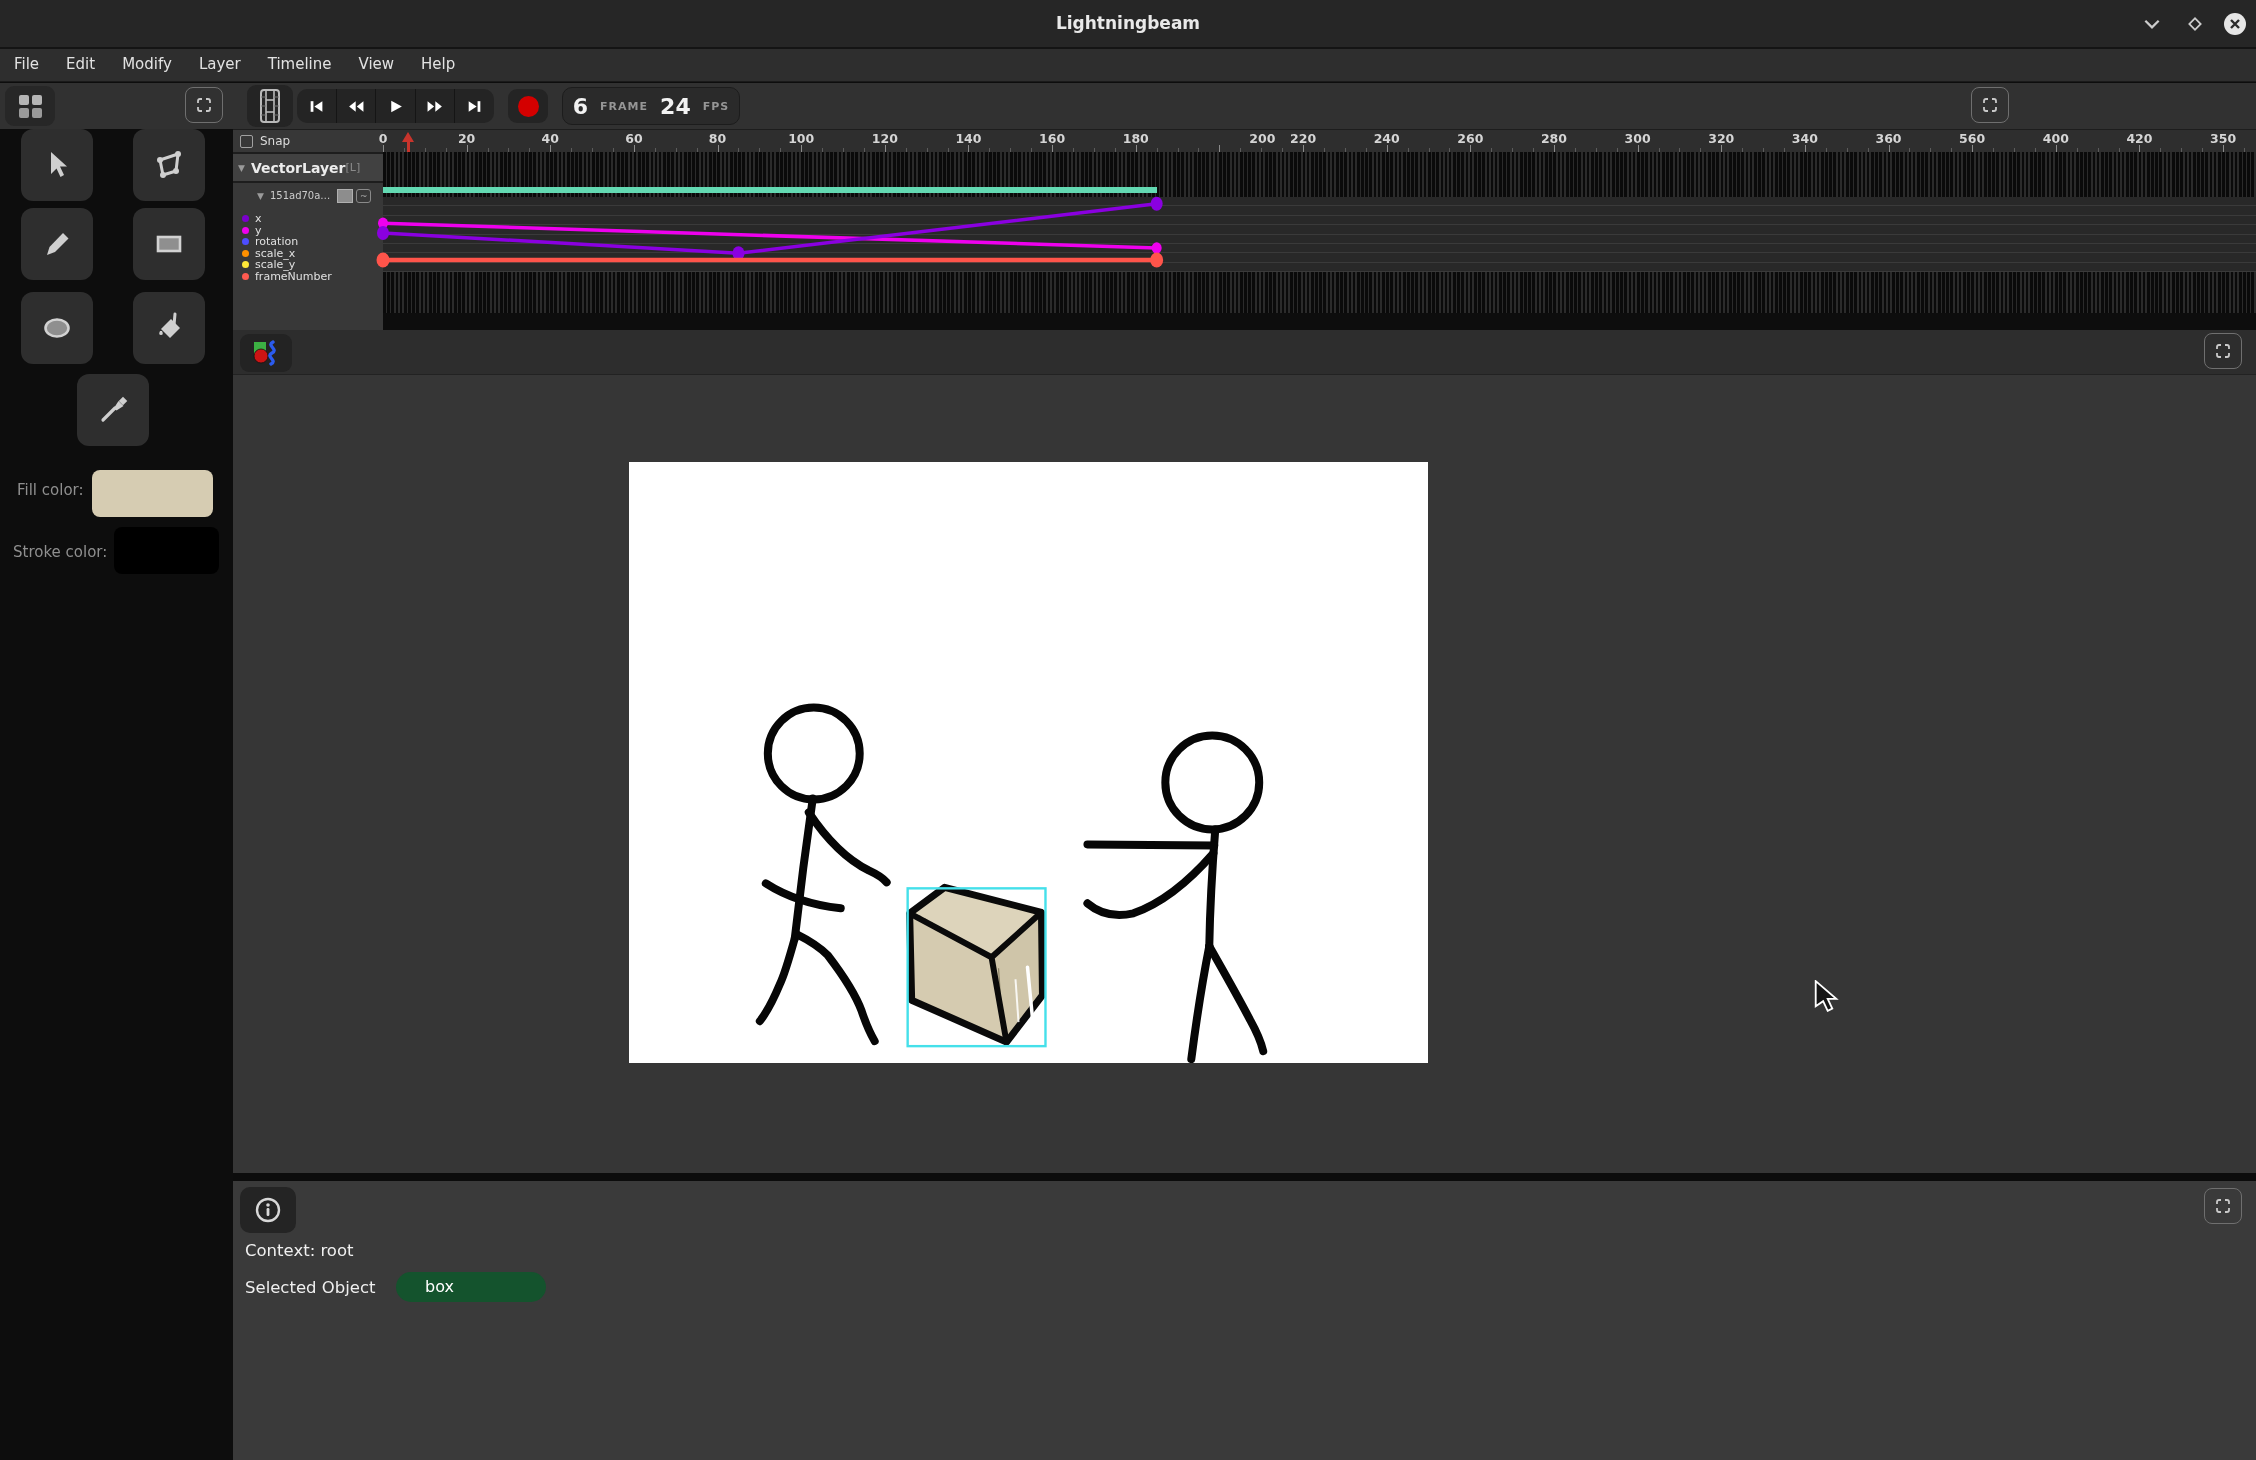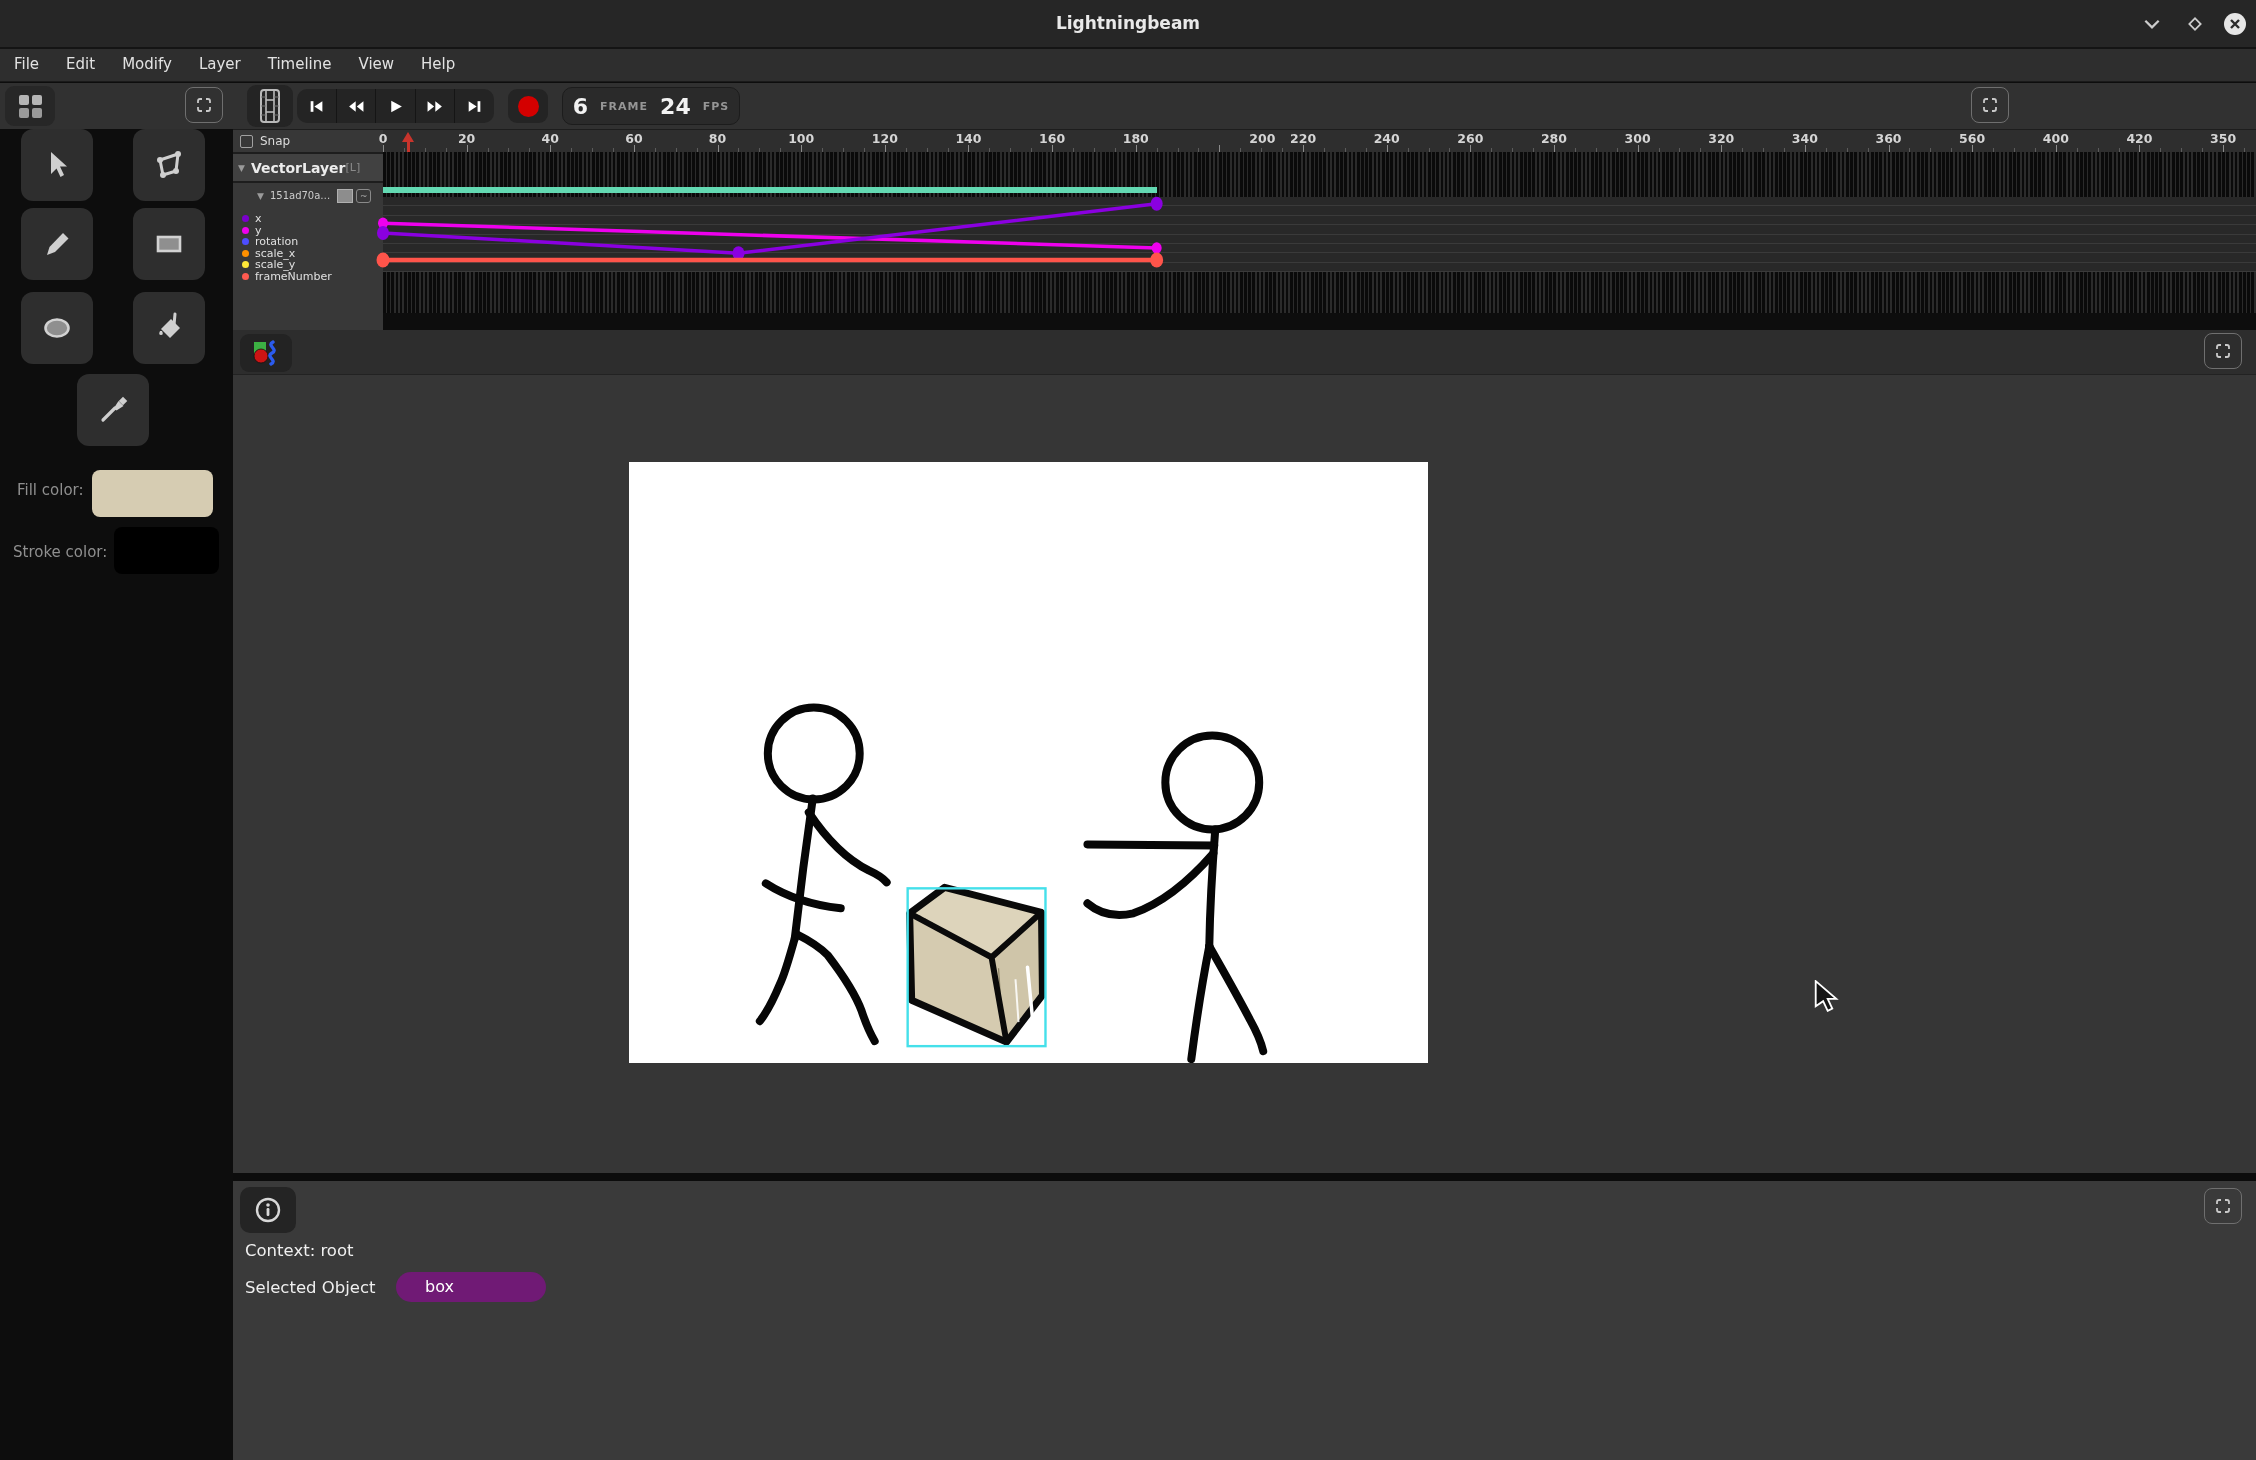--- a/index.html
+++ b/index.html
@@ -73,21 +73,21 @@
   #canvas-header{left:0;top:0;width:2023px;height:44px;background:#2d2d2d;border-bottom:1px solid #222;}
   #shapes-tab{left:7px;top:4px;width:52px;height:38px;background:#232323;border-radius:9px;display:flex;align-items:center;justify-content:center;}
   #stage{left:396px;top:132px;width:799px;height:601px;background:#ffffff;}
 
   
   #divider{left:233px;top:1173px;width:2023px;height:8px;background:#0c0c0c;}
   #bottom-panel{left:233px;top:1181px;width:2023px;height:279px;background:#3a3a3a;}
   #info-btn{left:7px;top:6px;width:56px;height:46px;background:#242424;border-radius:10px;display:flex;align-items:center;justify-content:center;}
   #context-text{left:12px;top:60px;color:#f0f0f0;font-size:16.5px;}
   #selobj-label{left:12px;top:97px;color:#f0f0f0;font-size:16.5px;}
-  #selobj-pill{left:163px;top:91px;width:150px;height:30px;background:#701a75;border-radius:15px;color:#ffffff;font-size:16px;line-height:30px;padding-left:29px;box-sizing:border-box;}
+  #selobj-pill{left:163px;top:91px;width:150px;height:30px;background:#14532d;border-radius:15px;color:#ffffff;font-size:16px;line-height:30px;padding-left:29px;box-sizing:border-box;}
 
   #cursor{left:1578px;top:650px;width:30px;height:32px;pointer-events:none;}
 </style>
 </head>
 <body>
 
 <div id="app">
 
   <div class="abs" id="menubar">
       <div class="menu-item">File</div>

